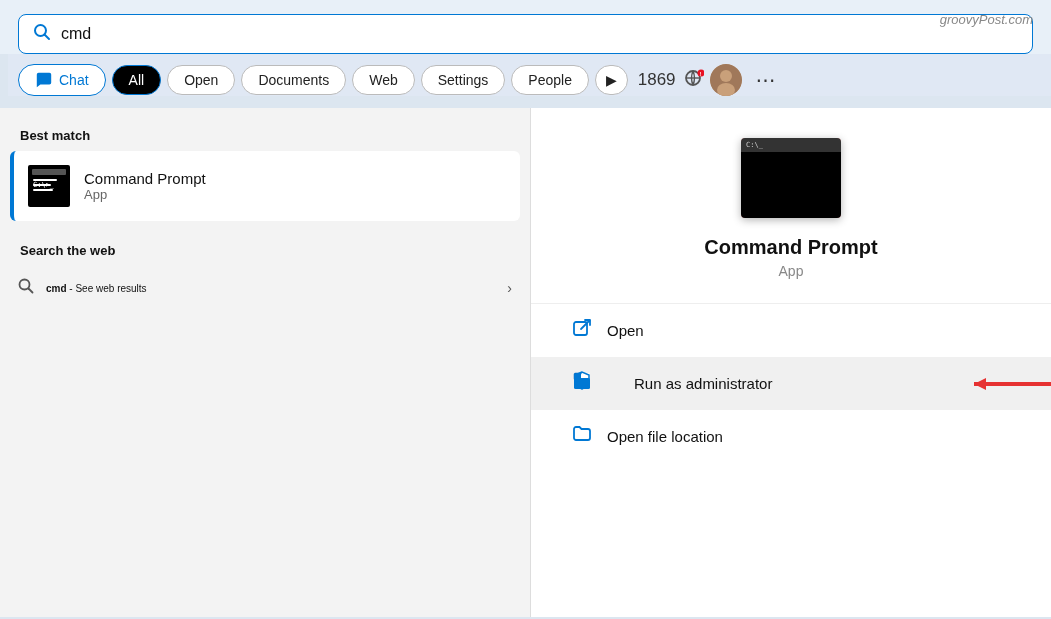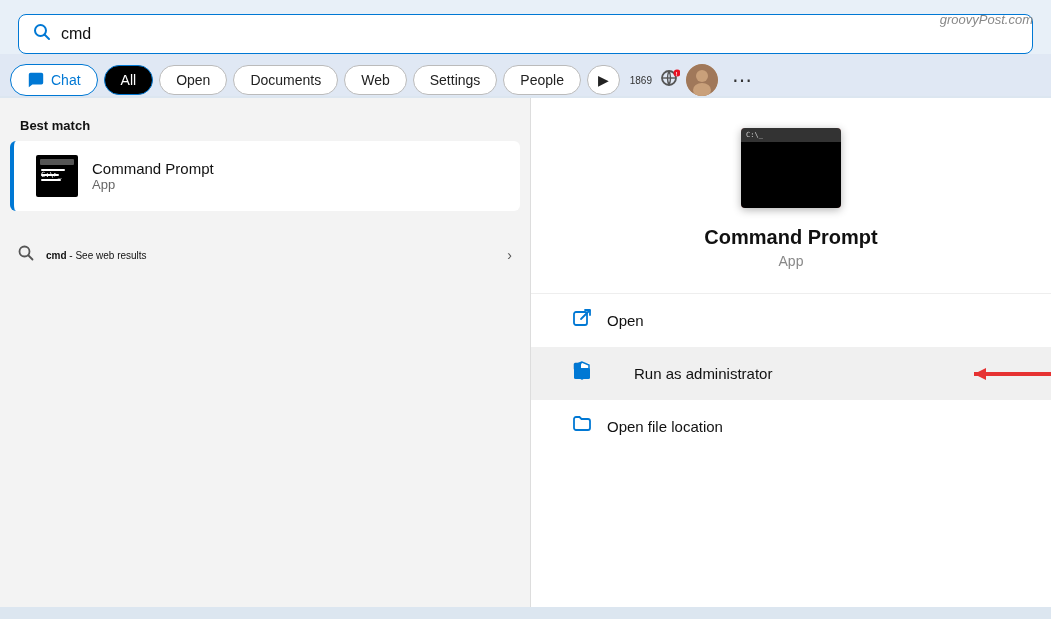--- a/index.html
+++ b/index.html
@@ -77,21 +77,21 @@
       border-color: #0078d4;
       color: #0078d4;
     }
 
     .tab-chat-icon {
       width: 18px;
       height: 18px;
     }
 
     .tab-count {
-      font-size: 10px;
+      font-size: 17px;
       color: #333;
       margin-left: 4px;
     }
 
     .avatar {
       width: 32px;
       height: 32px;
       border-radius: 50%;
       overflow: hidden;
       background: #c0a080;
@@ -103,21 +103,21 @@
     .more-dots {
       font-size: 20px;
       cursor: pointer;
       padding: 4px 8px;
       color: #333;
     }
 
     .main-content {
       display: flex;
       height: calc(619px - 110px);
-      margin-top: 2px;
+      margin-top: 12px;
       justify-content: flex-end;
     }
 
     .left-panel {
       width: 530px;
       background: #f3f3f3;
       padding: 20px 0 0 0;
       flex-shrink: 0;
     }
 
@@ -129,21 +129,21 @@
       margin-bottom: 8px;
     }
 
     .best-match-item {
       display: flex;
       align-items: center;
       gap: 14px;
       background: white;
       margin: 0 10px;
       border-radius: 6px;
-      padding: 14px 22px;
+      padding: 14px 14px;
       border-left: 4px solid #0078d4;
       cursor: pointer;
     }
 
     .cmd-icon {
       width: 42px;
       height: 42px;
       background: #000;
       border-radius: 2px;
       display: flex;
@@ -334,20 +334,21 @@
       font-size: 15px;
       color: #111;
     }
 
     .tabs-row {
       display: flex;
       align-items: center;
       gap: 6px;
       padding: 10px 10px 0 10px;
       background: #e0e8f4;
+      margin-left: 8px;
     }
   </style>
 </head>
 <body>
 
 <div class="watermark">groovyPost.com</div>
 
 <div class="search-bar-container">
   <div class="search-bar">
     <span class="search-icon-wrap">
@@ -438,20 +439,21 @@
 
         <span style="position:absolute;top:16px;left:5px;font-family:monospace;font-size:7px;color:white;">C:\&gt;_</span>
       </div>
       <div class="best-match-info">
         <span class="best-match-name">Command Prompt</span>
         <span class="best-match-type">App</span>
       </div>
     </div>
 
     <div class="search-web-section">
+      <div class="search-web-label">Search the web</div>
       <div class="web-search-item">
         <span class="web-search-icon">
           <svg width="16" height="16" viewBox="0 0 16 16" fill="none">
             <circle cx="6.5" cy="6.5" r="5" stroke="#555" stroke-width="1.8"></circle>
             <line x1="10.5" y1="10.5" x2="14.5" y2="14.5" stroke="#555" stroke-width="1.8" stroke-linecap="round"></line>
           </svg>
         </span>
         <span class="web-search-text">
           <strong>cmd</strong><span> - See web results</span>
         </span>

